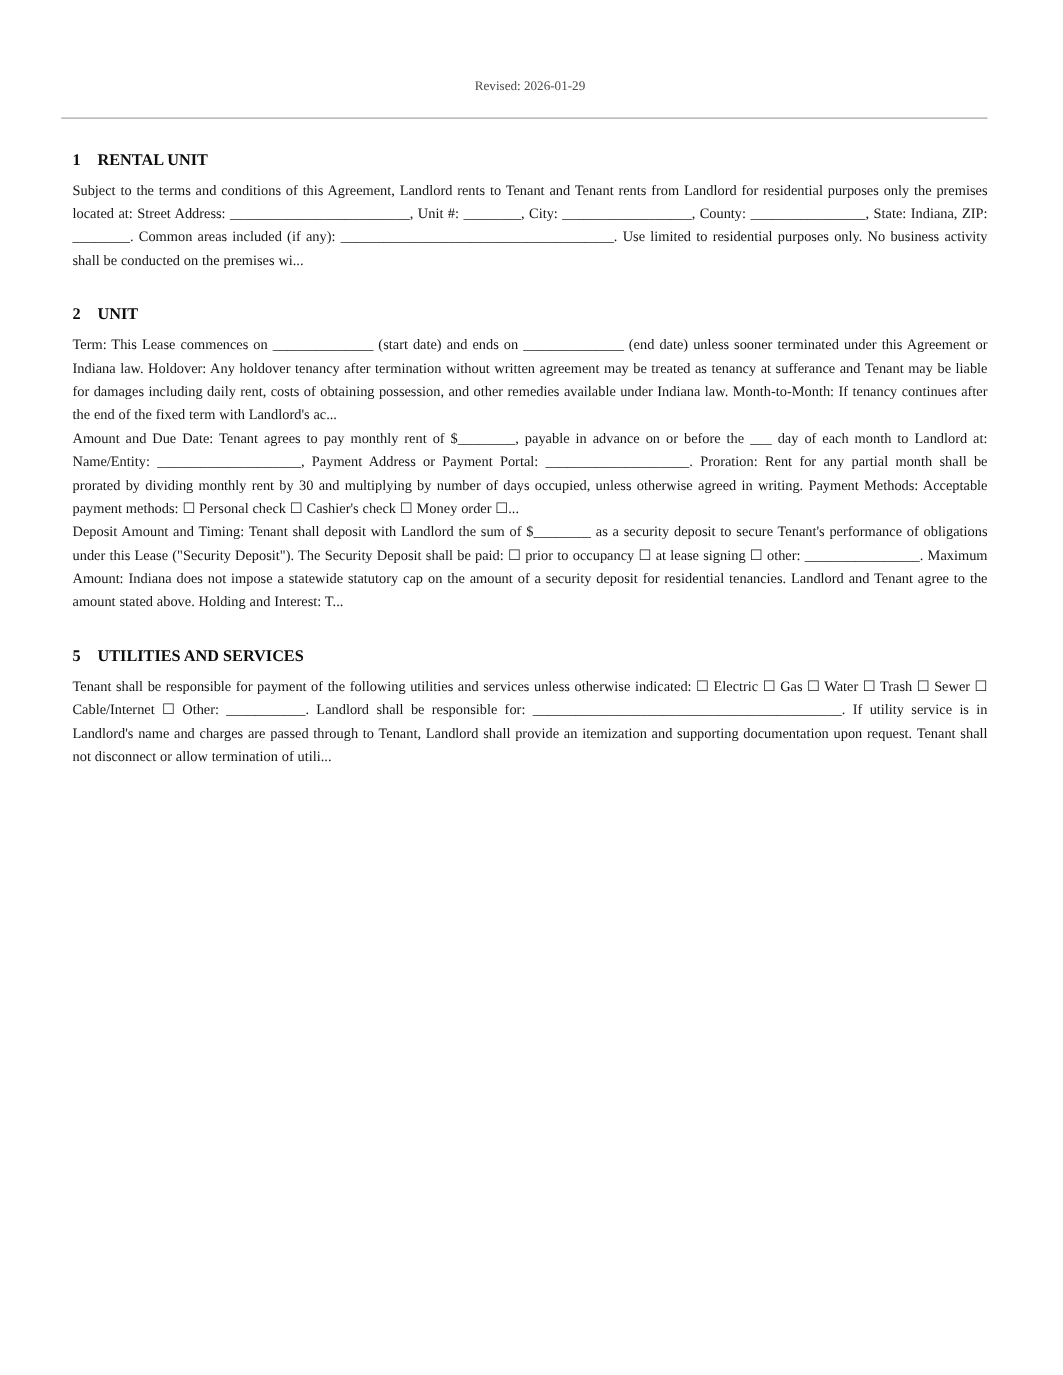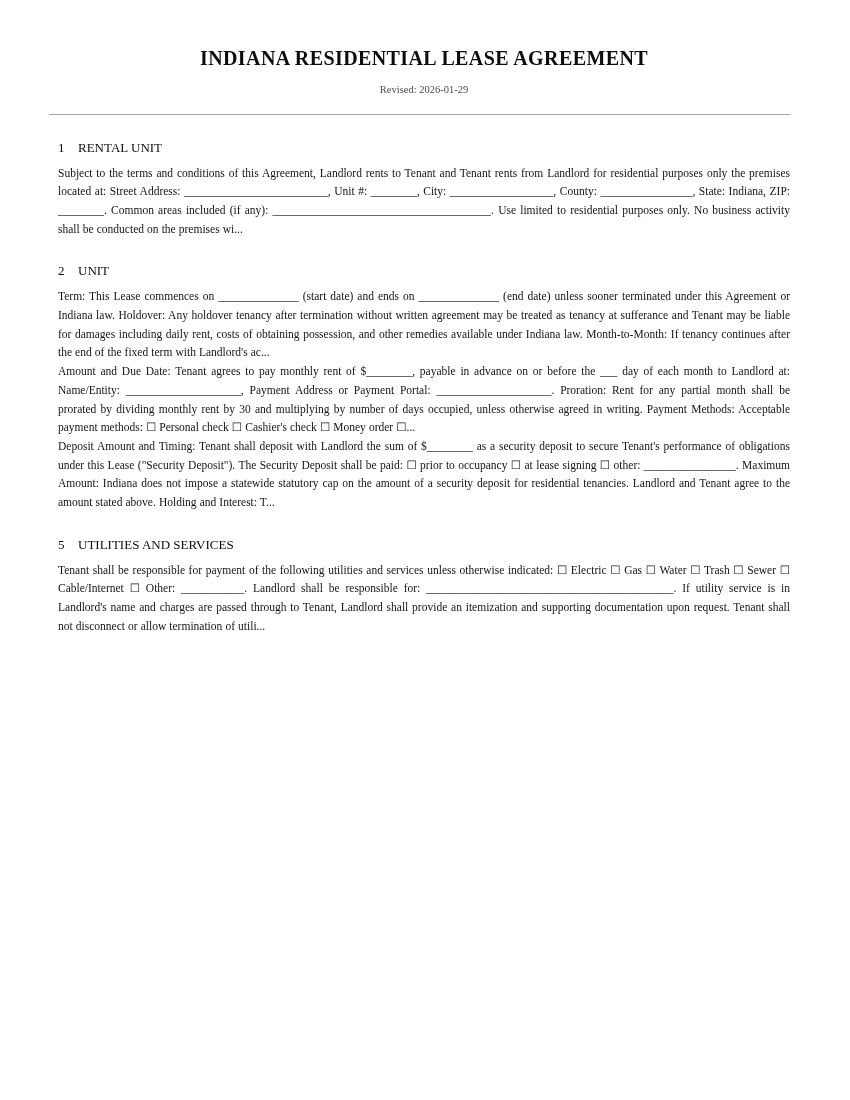--- a/index.html
+++ b/index.html
@@ -42,21 +42,21 @@
     margin-top: 17px;
     color: #4a4a4a;
   }
   .header-divider {
     border: none;
     border-top: 1px solid #a6a6a6;
     margin: 18px 0 0 -9px;
   }
   .section-heading {
     font-size: 13px;
-    font-weight: normal;
+    font-weight: bold;
     line-height: 1;
     margin: 26px 0 10px 0;
     color: #0d0d0d;
   }
   .section-number {
     display: inline-block;
     width: 20px;
   }
   .section-body {
     font-size: 11.5px;
@@ -66,21 +66,20 @@
     color: #141414;
     word-spacing: 0.2px;
   }
 </style>
 </head>
 <body>
 
 <div class="page">
 
   <header>
-    <h1 class="doc-title">INDIANA RESIDENTIAL LEASE AGREEMENT</h1>
     <div class="doc-revised">Revised: 2026-01-29</div>
     <hr class="header-divider">
   </header>
 
   <section>
     <h2 class="section-heading">
       <span class="section-number">1</span><span>RENTAL UNIT</span>
     </h2>
     <p class="section-body">Subject to the terms and conditions of this Agreement, Landlord rents to Tenant and Tenant rents from Landlord for residential purposes only the premises located at: Street Address: _________________________, Unit #: ________, City: __________________, County: ________________, State: Indiana, ZIP: ________. Common areas included (if any): ______________________________________. Use limited to residential purposes only. No business activity shall be conducted on the premises wi...</p>
   </section>

